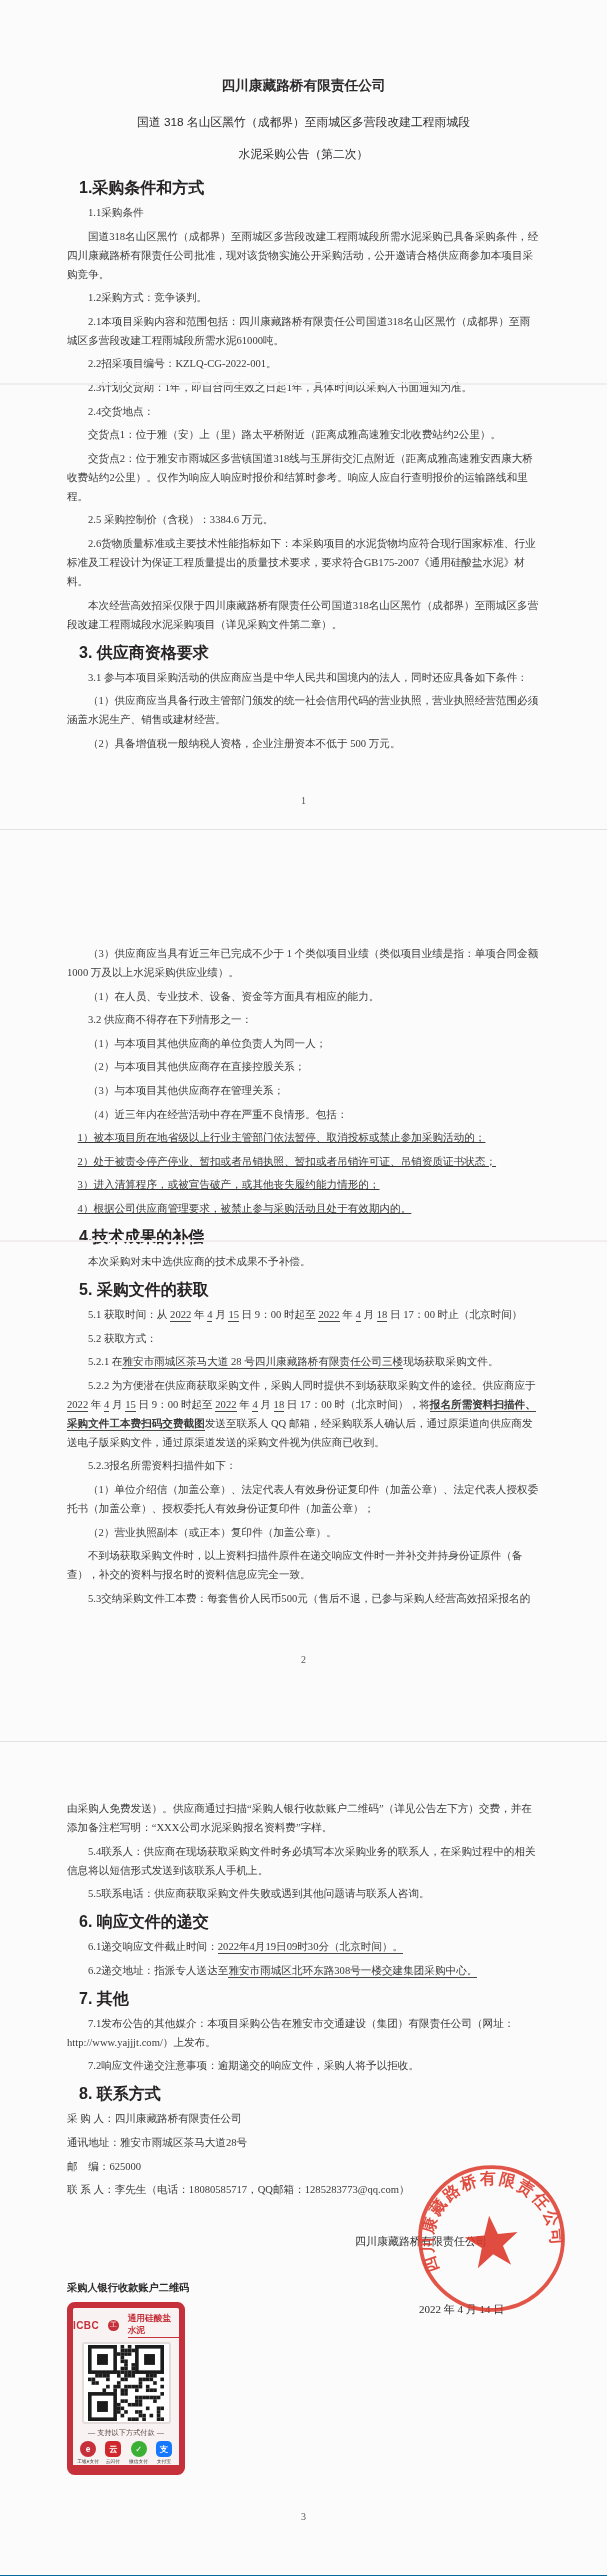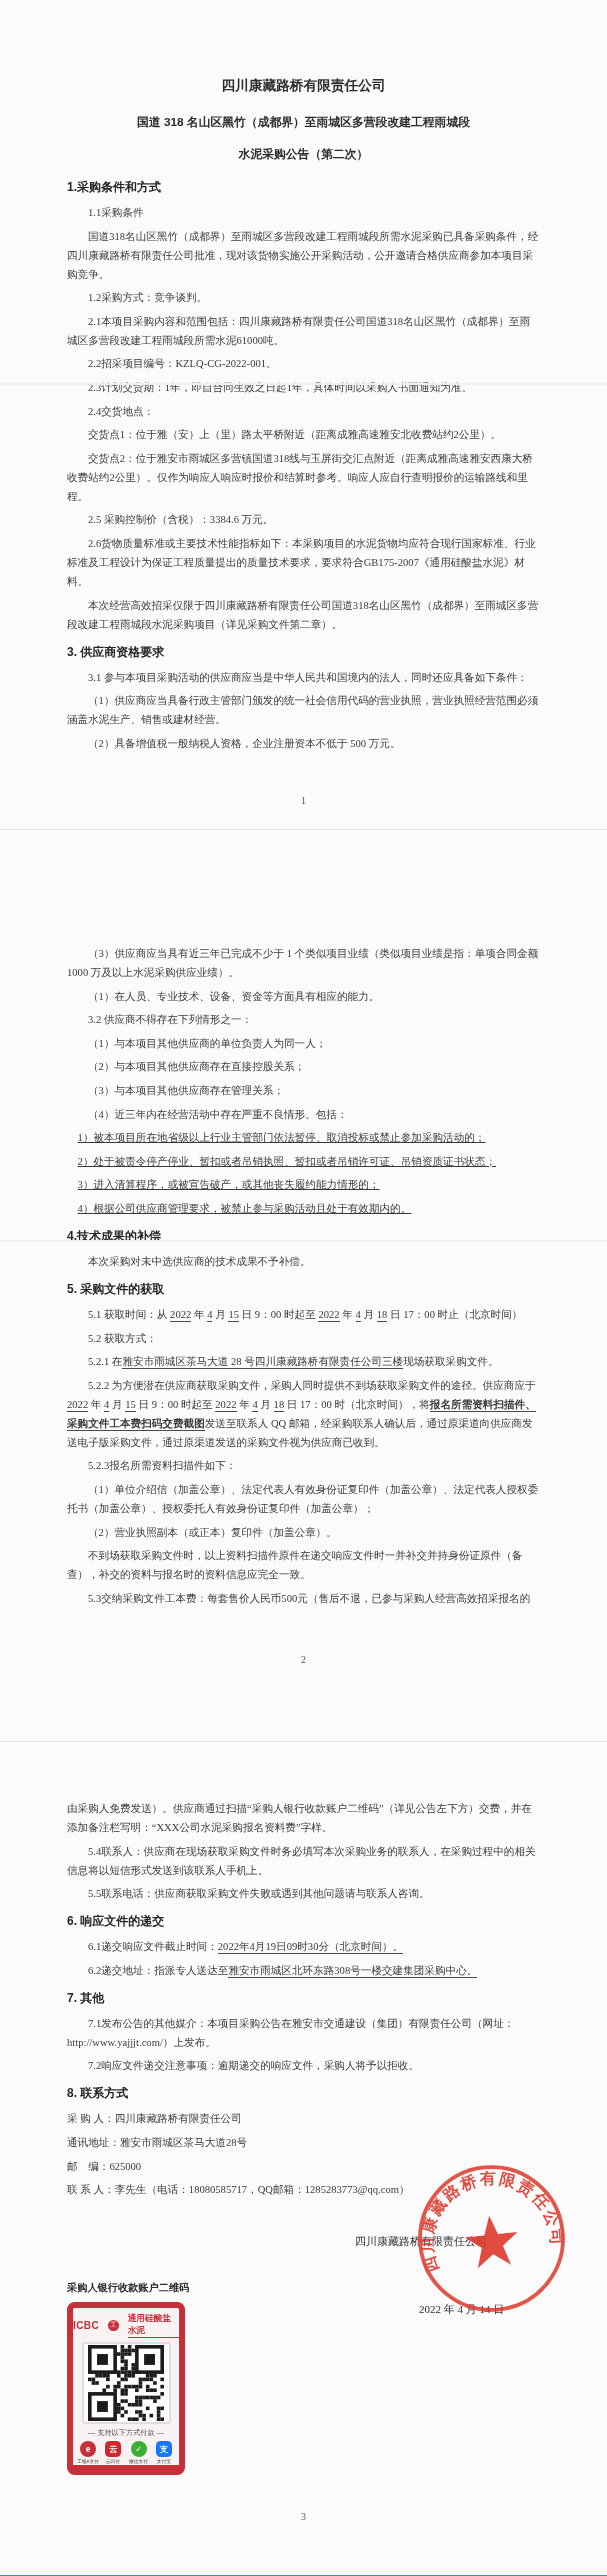--- a/index.html
+++ b/index.html
@@ -1,37 +1,37 @@
 <!DOCTYPE html>
 <html style="font-size:12px"><head>
 <meta charset="utf-8">
 <style>
   html,body{margin:0;padding:0;}
   body{
     width:607px;background:#efecec;
     font-family:"Liberation Serif","DejaVu Serif",serif;
     color:#3a3a3a;
   }
-  .doc{width:607px;height:2576px;position:relative;background:#3b82f6;overflow:hidden;}
+  .doc{width:607px;height:2576px;position:relative;background:#0369a1;overflow:hidden;}
   .page{
     position:relative;width:607px;box-sizing:border-box;
     background:#fcfbfb;overflow:hidden;
     border-bottom:1.5px solid #e6e1e1;
   }
   #p1{height:830px;padding:76px 67px 0 67px;}
   #p2{height:912px;padding:114px 67px 0 67px;}
   #p3{height:833px;padding:57px 67px 8px 67px;border-bottom:none;}
   .blk{font-size:10.6px;line-height:19px;margin:0 0 4.6px 0;}
   .blk span{white-space:pre-wrap;}
   .t1{font-family:"Liberation Sans","DejaVu Sans",sans-serif;font-size:13.7px;font-weight:bold;
       text-align:center;color:#2d2b2b;margin:0 0 16.7px 0;line-height:20px;}
-  .t2{font-family:"Liberation Sans","DejaVu Sans",sans-serif;font-size:11.8px;font-weight:bold;
+  .t2{font-family:"Liberation Sans","DejaVu Sans",sans-serif;font-size:11.8px;font-weight:normal;
       text-align:center;color:#2d2b2b;margin:0 0 13.7px 0;line-height:19px;}
-  .h{font-family:"Liberation Sans","DejaVu Sans",sans-serif;font-size:12px;font-weight:bold;
-     color:#262424;margin:9px 0 6px 0;line-height:19px;}
+  .h{font-family:"Liberation Sans","DejaVu Sans",sans-serif;font-size:16px;font-weight:bold;
+     color:#262424;margin:9px 0 6px 12px;line-height:19px;}
   .p{text-indent:21px;}
   .p0{text-indent:0;}
   .li{text-indent:10.6px;text-decoration:underline;}
   .contact{text-indent:0;}
   .u{border-bottom:0.8px solid #4a4a4a;padding-bottom:0.8px;}
   .b{font-weight:bold;}
   .pagenum{
     position:absolute;left:0;width:607px;text-align:center;
     font-size:10px;color:#555;
   }

